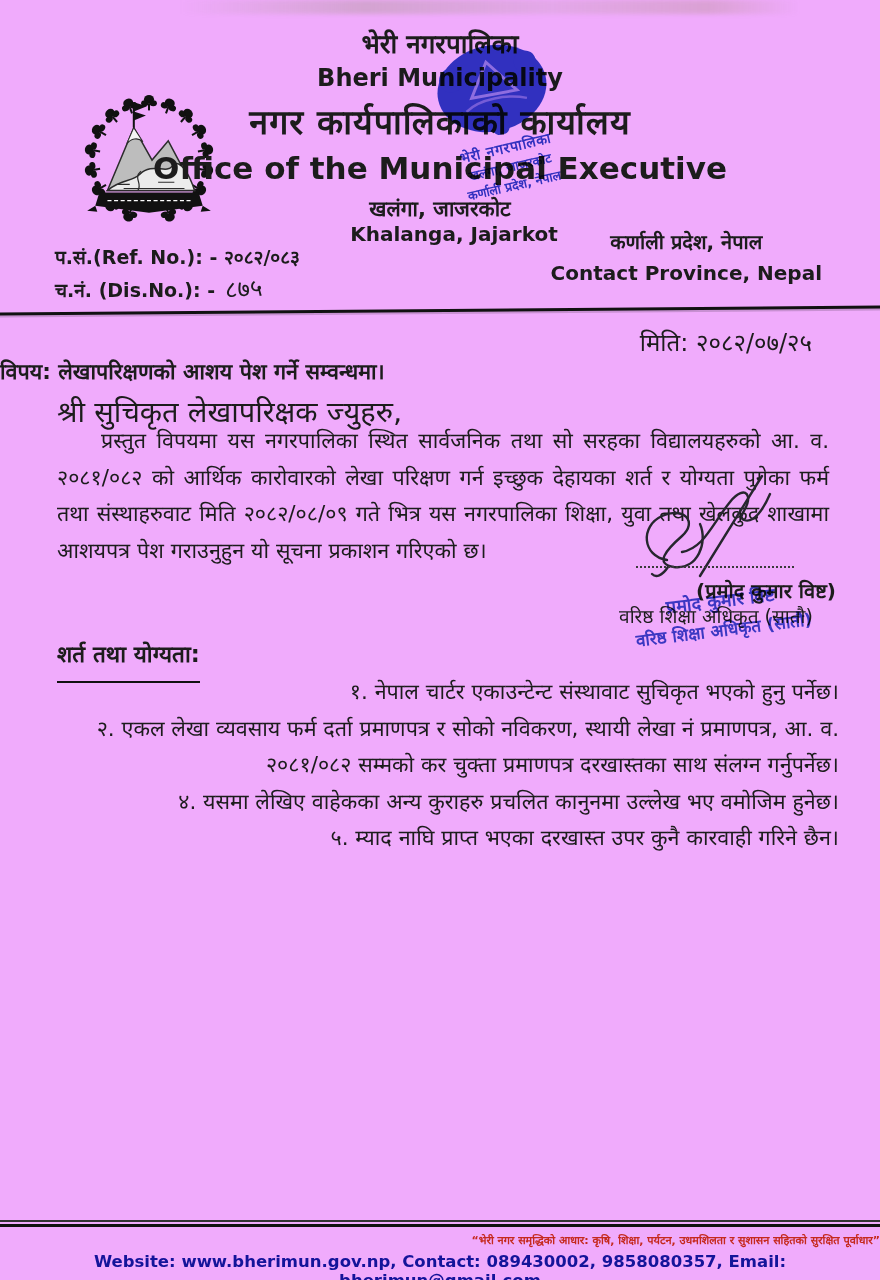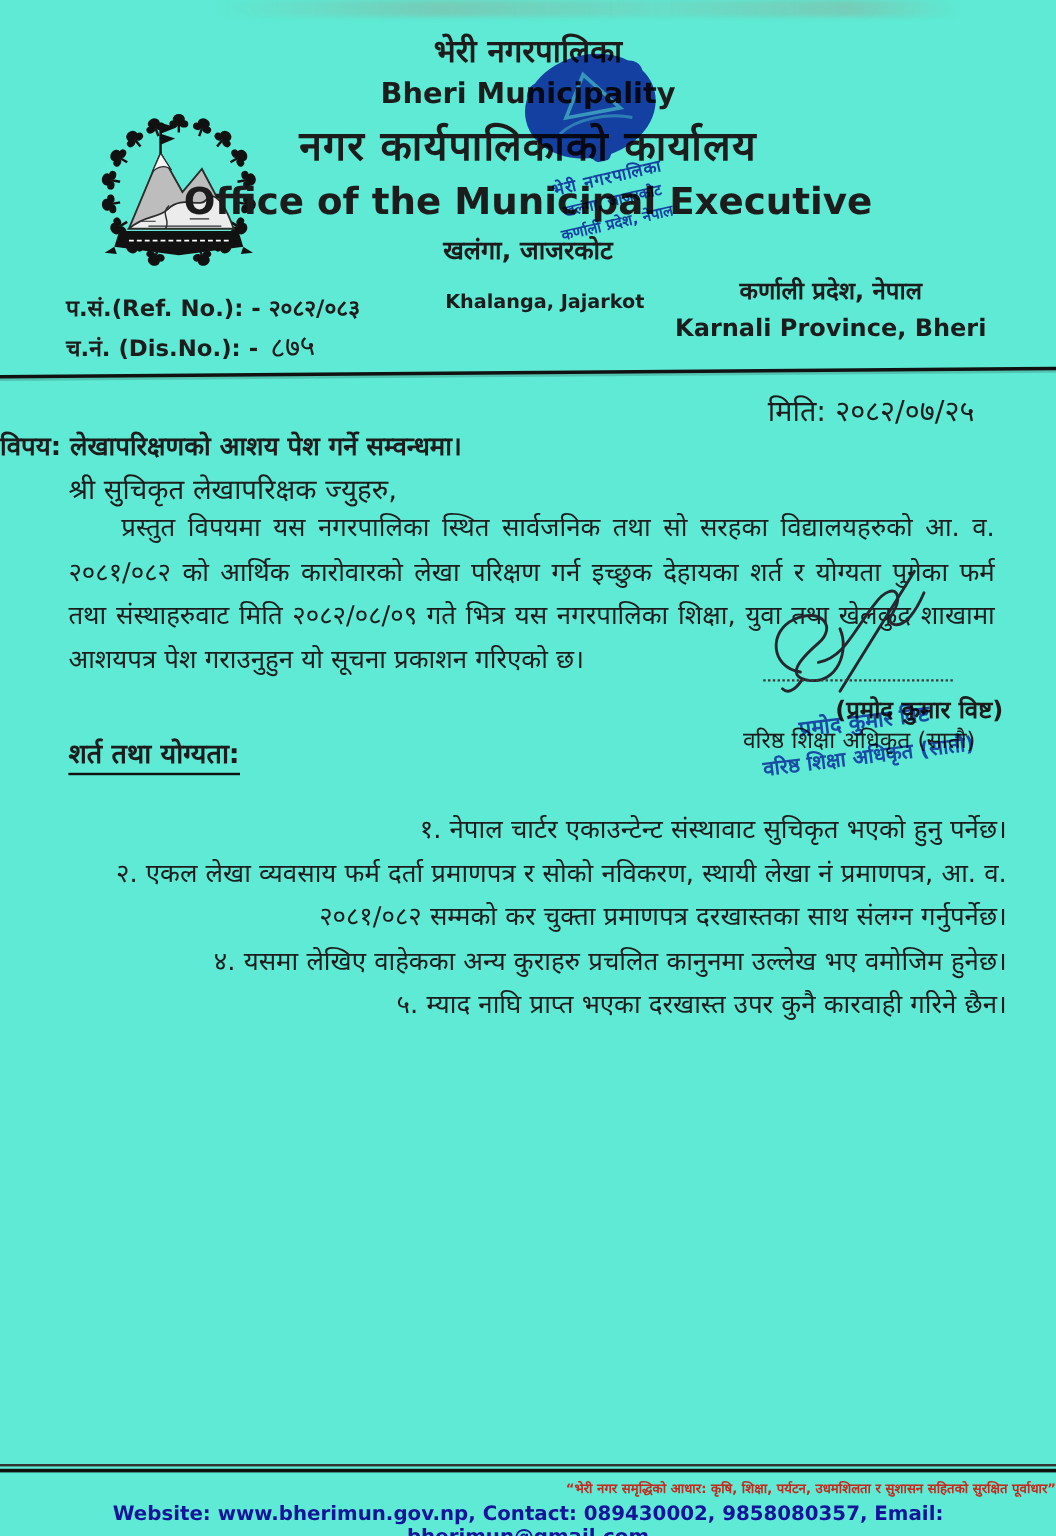--- a/index.html
+++ b/index.html
@@ -1,73 +1,73 @@
 <!DOCTYPE html>
 <html><head>
 <meta charset="utf-8">
 <style>
   html,body { margin:0; padding:0; background:#e8e6e0; }
   .page {
     position:relative; width:880px; height:1280px; margin:0 auto;
-    background:#5eead4; overflow:hidden;
+    background:#f0abfc; overflow:hidden;
     font-family:"DejaVu Sans","Liberation Sans",sans-serif;
     color:#1c1c1c;
   }
   .smudge-top {
     position:absolute; top:0; left:180px; width:620px; height:14px;
     background:linear-gradient(90deg, rgba(160,150,130,0) 0%, rgba(160,150,130,.35) 30%, rgba(160,150,130,.15) 60%, rgba(170,140,120,.3) 85%, rgba(160,150,130,0) 100%);
     filter:blur(2px);
   }
   
   .hdr-center { position:absolute; top:28px; left:0; width:100%; text-align:center; line-height:1.25; }
   .np-name   { font-size:26px; font-weight:bold; }
   .en-name   { font-size:24px; font-weight:bold; margin-top:2px; }
   .np-office { font-size:34px; font-weight:bold; margin-top:8px; letter-spacing:1px; }
   .en-office { font-size:31px; font-weight:bold; margin-top:6px; }
   .np-place  { font-size:21px; font-weight:bold; margin-top:8px; }
-  .en-place  { font-size:16px; font-weight:bold; margin-top:20px;padding-left:28px; }
+  .en-place  { font-size:20px; font-weight:bold; margin-top:0;padding-left:28px; }
   .emblem { position:absolute; left:73px; top:85px; width:152px; height:142px; }
   
   .hdr-stamp {
     position:absolute; left:398px; top:40px; width:214px; height:210px;
     transform:rotate(-13deg); color:#1d33bb; opacity:.9;
     mix-blend-mode:multiply; text-align:center; pointer-events:none;
   }
   .hdr-stamp .blob { display:block; margin:0 auto; }
   .hdr-stamp .s1 { font-size:14px; font-weight:bold; margin-top:4px; letter-spacing:1px; }
   .hdr-stamp .s2, .hdr-stamp .s3 { font-size:12.5px; font-weight:bold; margin-top:2px; }
   
   .ref-block { position:absolute; left:55px; top:241px; font-size:19px; font-weight:bold; line-height:32px; }
   .dis-value { display:inline-block; font-size:24px; font-weight:normal; transform:rotate(-4deg); margin-left:10px; font-family:"DejaVu Serif","DejaVu Sans",serif; }
   .province-block { position:absolute; right:58px; top:227px; text-align:center; font-weight:bold; font-size:20px; line-height:31px; }
   .rule-top { position:absolute; top:309px; left:-4px; width:888px; height:3px; background:#111; transform:rotate(-0.45deg); box-shadow:0 2px 0 rgba(20,20,20,.18); }
   
   .date-line  { position:absolute; top:325px; right:68px; font-size:24px; }
   .subject    { position:absolute; top:356px; left:0; width:100%; text-align:left; font-size:21.5px; font-weight:bold; }
-  .salutation { position:absolute; top:391px; left:57px; font-size:23px; }
+  .salutation { position:absolute; top:391px; left:57px; font-size:29px; }
   .body-para  {
     position:absolute; top:423px; left:57px; width:772px;
     font-size:21.5px; line-height:36.5px; text-align:justify; text-indent:44px;
   }
   
   .sig-scribble { position:absolute; left:612px; top:464px; width:195px; height:118px; }
   .sig-dots  { position:absolute; left:636px; top:566px; width:158px; border-bottom:2.5px dotted #3a3a3a; }
   .sig-name  { position:absolute; left:596px; top:577px; width:240px; text-align:right; font-size:20px; font-weight:bold; }
   .sig-title { position:absolute; left:580px; top:603px; width:272px; text-align:center; font-size:19px; }
   .sig-stamp {
     position:absolute; left:582px; top:588px; width:280px; text-align:center;
     transform:rotate(-7deg); color:#1d33bb; opacity:.85; mix-blend-mode:multiply;
     font-weight:bold; pointer-events:none;
   }
   .sig-stamp .l1 { font-size:18px; }
   .sig-stamp .l2 { font-size:17px; margin-top:6px; }
   
   .cond-heading {
-    position:absolute; left:57px; top:612px; font-size:22.5px; font-weight:bold;
-    border-bottom:2.5px solid #111; padding-bottom:1px;
+    position:absolute; left:57px; top:638px; font-size:22.5px; font-weight:bold;
+    border-bottom:2.5px solid #111; padding-bottom:12px;
   }
   .cond-list { position:absolute; left:57px; top:674px; width:782px; font-size:21.5px; line-height:36.5px; }
   .cond-item { text-align:right; }
   
   .f-rule-a { position:absolute; top:1220px; left:0; width:880px; height:1.5px; background:#333; }
   .f-rule-b { position:absolute; top:1224px; left:0; width:880px; height:3px; background:#111; }
   .f-slogan  { position:absolute; top:1232px; left:0; width:100%; text-align:right; font-size:11px; font-weight:bold; color:#c5291d; }
   .f-contact { position:absolute; top:1252px; left:0; width:100%; text-align:center; font-size:16.5px; font-weight:bold; color:#14149a; }
 </style>
 </head>
@@ -145,21 +145,21 @@
 
   <div class="ref-block">
     <div>प.सं.(Ref. No.): - २०८२/०८३</div>
     <div>
       <span>च.नं. (Dis.No.): -</span><span class="dis-value">८७५</span>
     </div>
   </div>
 
   <div class="province-block">
     <div>कर्णाली प्रदेश, नेपाल</div>
-    <div>Karnali Province, Bheri</div>
+    <div>Contact Province, Nepal</div>
   </div>
 
   <div class="rule-top"></div>
 
   <div class="date-line">मिति: २०८२/०७/२५</div>
   <div class="subject">विपय: लेखापरिक्षणको आशय पेश गर्ने सम्वन्धमा।</div>
   <div class="salutation">श्री सुचिकृत लेखापरिक्षक ज्युहरु,</div>
   <div class="body-para">प्रस्तुत विपयमा यस नगरपालिका स्थित सार्वजनिक तथा सो सरहका विद्यालयहरुको आ. व. २०८१/०८२ को आर्थिक कारोवारको लेखा परिक्षण गर्न इच्छुक देहायका शर्त र योग्यता पुगेका फर्म तथा संस्थाहरुवाट मिति २०८२/०८/०९ गते भित्र यस नगरपालिका शिक्षा, युवा तथा खेलकुद शाखामा आशयपत्र पेश गराउनुहुन यो सूचना प्रकाशन गरिएको छ।</div>
 
   <svg class="sig-scribble" viewBox="0 0 195 118">

